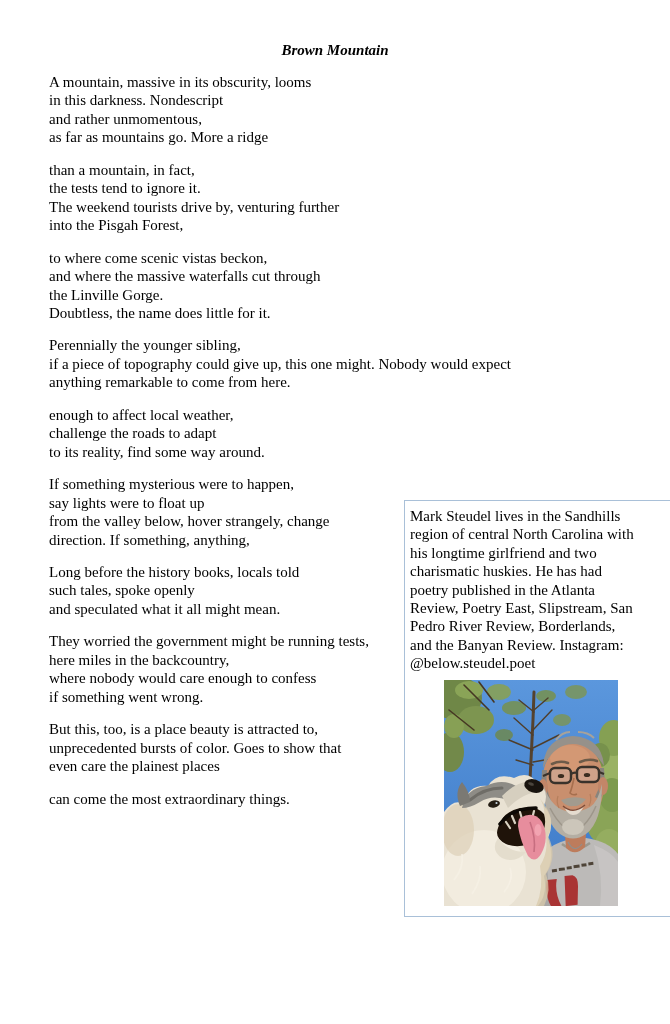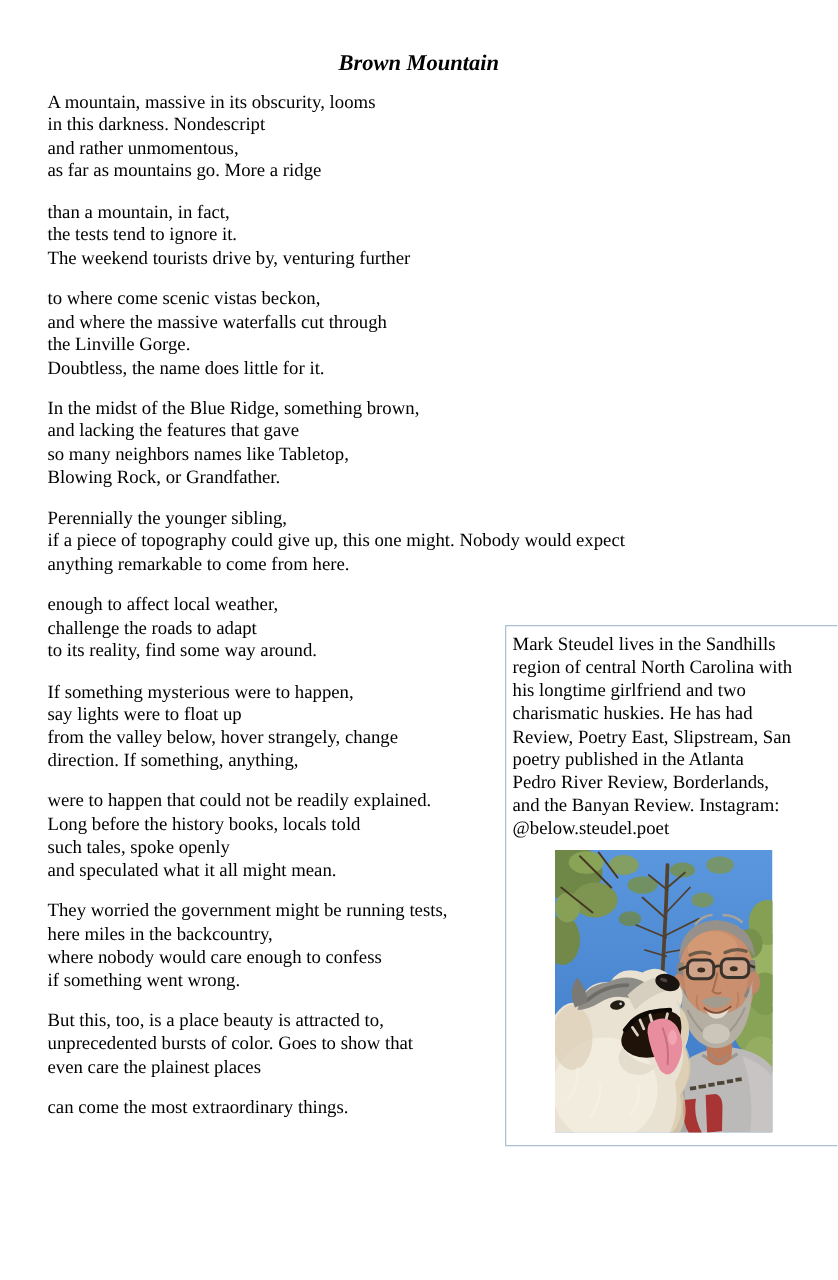--- a/index.html
+++ b/index.html
@@ -1,21 +1,21 @@
 <!DOCTYPE html>
 <html><head>
 <meta charset="utf-8">
 <style>
   html,body{margin:0;padding:0;background:#ffffff;}
   body{width:670px;height:1024px;font-family:"Liberation Serif","DejaVu Serif",serif;color:#000;}
   .page{position:relative;width:670px;height:1024px;background:#fff;overflow:hidden;}
   .title{position:absolute;top:41px;left:0;width:670px;margin:0;text-align:center;
-         font-size:18px;font-weight:700;font-style:italic;line-height:18px;}
+         font-size:15px;font-weight:700;font-style:italic;line-height:18px;}
   .poem{position:absolute;left:38px;top:73px;width:600px;font-size:15px;line-height:18.45px;}
-  .stanza{margin:0 0 14px 0;}
+  .stanza{margin:0 0 14px 11px;}
   .line{white-space:pre;}
   .bio-box{position:absolute;left:381px;top:500px;width:291px;height:417px;
            border:1px solid #a9c0d8;box-sizing:border-box;background:#fff;margin-left:23px;}
   .bio-text{position:absolute;left:5px;top:6px;font-size:15px;line-height:18.4px;}
   .bio-line{white-space:nowrap;}
   .photo{position:absolute;left:39px;top:179px;width:174px;height:226px;display:block;}
 </style>
 </head>
 <body>
 
@@ -27,51 +27,45 @@
       <div class="stanza">
         <div class="line">A mountain, massive in its obscurity, looms</div>
         <div class="line">in this darkness. Nondescript</div>
         <div class="line">and rather unmomentous,</div>
         <div class="line">as far as mountains go. More a ridge</div>
       </div>
       <div class="stanza">
         <div class="line">than a mountain, in fact,</div>
         <div class="line">the tests tend to ignore it.</div>
         <div class="line">The weekend tourists drive by, venturing further</div>
+        <div class="line">into the Pisgah Forest,</div>
       </div>
       <div class="stanza">
         <div class="line">to where come scenic vistas beckon,</div>
         <div class="line">and where the massive waterfalls cut through</div>
         <div class="line">the Linville Gorge.</div>
         <div class="line">Doubtless, the name does little for it.</div>
       </div>
       <div class="stanza">
-        <div class="line">In the midst of the Blue Ridge, something brown,</div>
-        <div class="line">and lacking the features that gave</div>
-        <div class="line">so many neighbors names like Tabletop,</div>
-        <div class="line">Blowing Rock, or Grandfather.</div>
-      </div>
-      <div class="stanza">
         <div class="line">Perennially the younger sibling,</div>
         <div class="line">if a piece of topography could give up, this one might. Nobody would expect</div>
         <div class="line">anything remarkable to come from here.</div>
       </div>
       <div class="stanza">
         <div class="line">enough to affect local weather,</div>
         <div class="line">challenge the roads to adapt</div>
         <div class="line">to its reality, find some way around.</div>
       </div>
       <div class="stanza">
         <div class="line">If something mysterious were to happen,</div>
         <div class="line">say lights were to float up</div>
         <div class="line">from the valley below, hover strangely, change</div>
         <div class="line">direction. If something, anything,</div>
       </div>
       <div class="stanza">
-        <div class="line">were to happen that could not be readily explained.</div>
         <div class="line">Long before the history books, locals told</div>
         <div class="line">such tales, spoke openly</div>
         <div class="line">and speculated what it all might mean.</div>
       </div>
       <div class="stanza">
         <div class="line">They worried the government might be running tests,</div>
         <div class="line">here miles in the backcountry,</div>
         <div class="line">where nobody would care enough to confess</div>
         <div class="line">if something went wrong.</div>
       </div>
@@ -84,22 +78,22 @@
         <div class="line">can come the most extraordinary things.</div>
       </div>
     </section>
 
   <aside class="bio-box" style="border-color: rgb(169, 192, 216);">
     <div class="bio-text">
         <div class="bio-line">Mark Steudel lives in the Sandhills</div>
         <div class="bio-line">region of central North Carolina with</div>
         <div class="bio-line">his longtime girlfriend and two</div>
         <div class="bio-line">charismatic huskies. He has had</div>
+        <div class="bio-line">poetry published in the Atlanta</div>
         <div class="bio-line">Review, Poetry East, Slipstream, San</div>
-        <div class="bio-line">poetry published in the Atlanta</div>
         <div class="bio-line">Pedro River Review, Borderlands,</div>
         <div class="bio-line">and the Banyan Review. Instagram:</div>
         <div class="bio-line">@below.steudel.poet</div>
       </div>
 
     <svg class="photo" viewBox="0 0 174 226" xmlns="http://www.w3.org/2000/svg" aria-hidden="true">
       <defs>
         <linearGradient id="sky" x1="0" y1="0" x2="0" y2="1">
           <stop offset="0" stop-color="#5b97dd"></stop>
           <stop offset="1" stop-color="#3b78c6"></stop>

